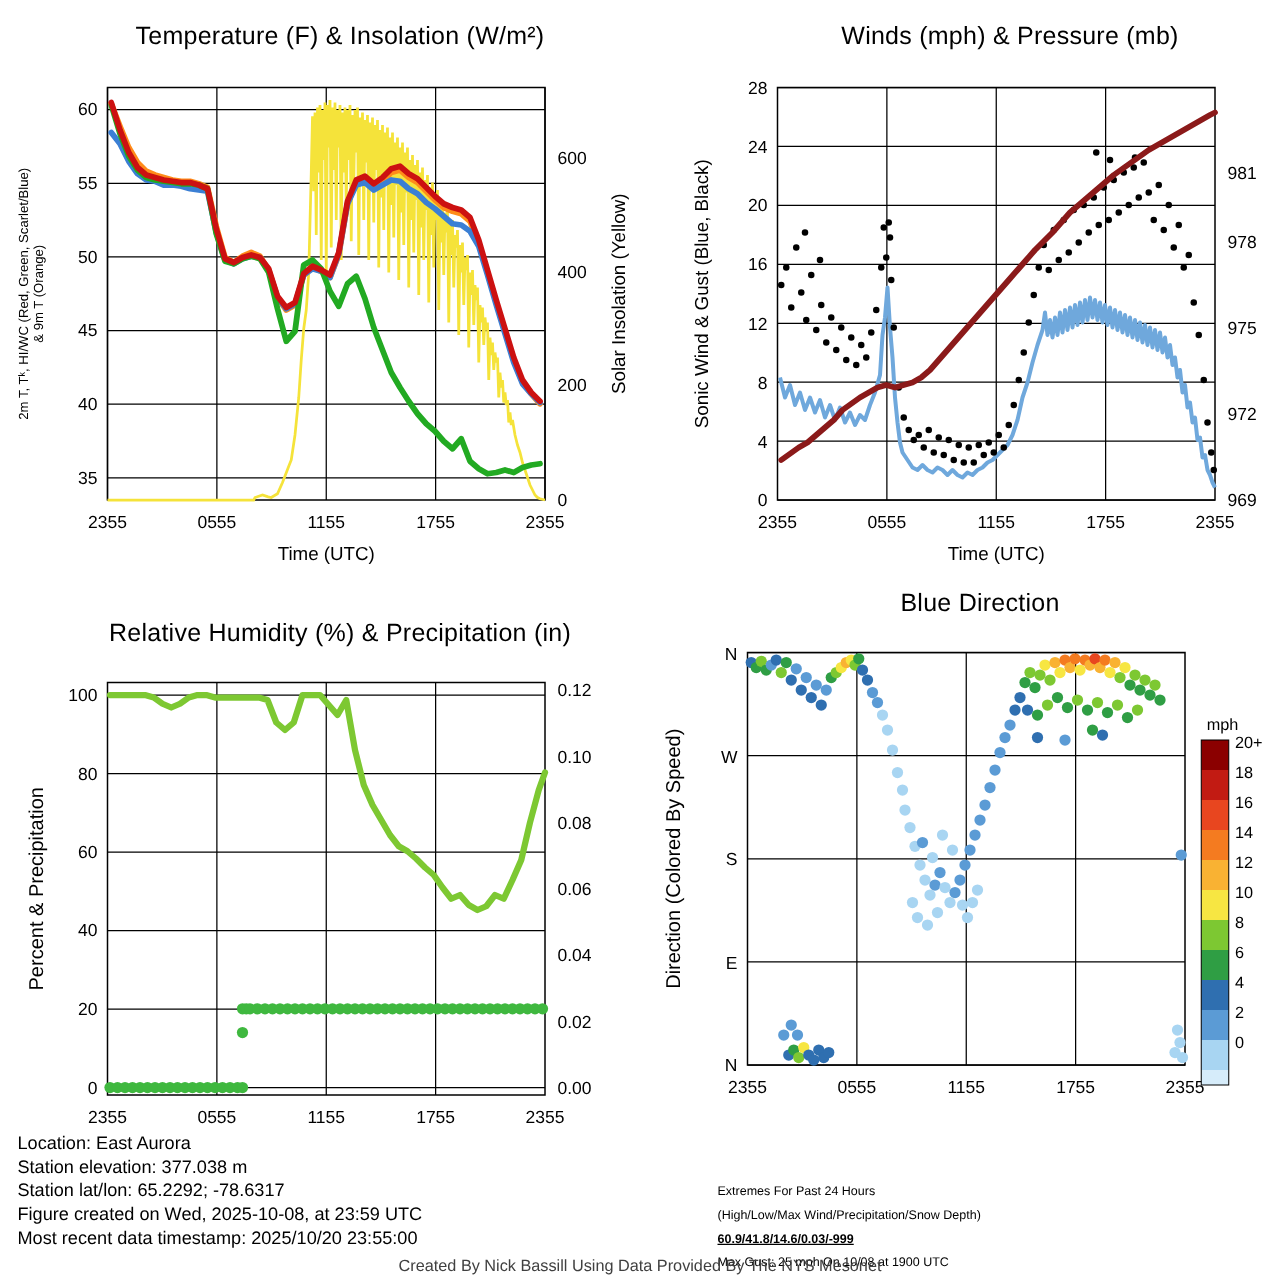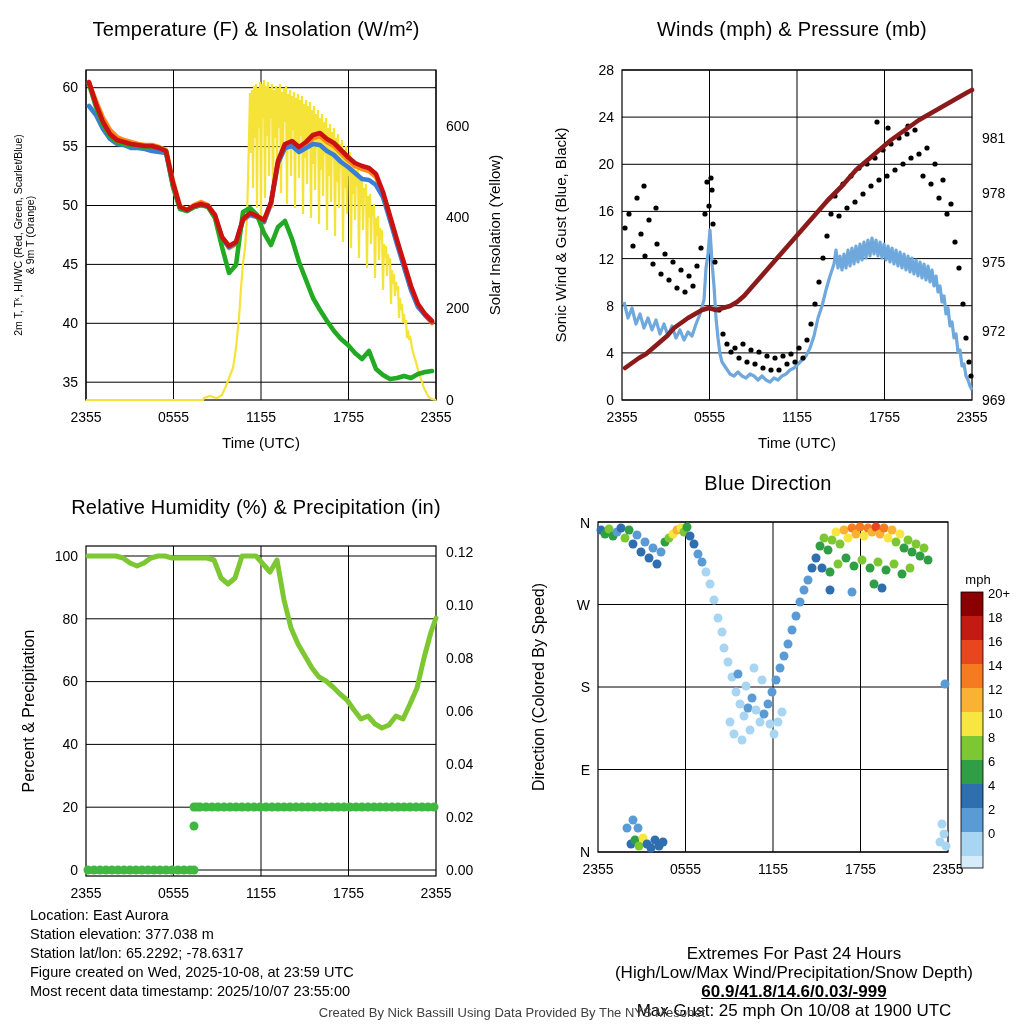--- a/index.html
+++ b/index.html
@@ -4,28 +4,28 @@
 <style>
   html,body{margin:0;padding:0;}
   body{
     width:1024px;height:1024px;background:#ffffff;
     font-family:"Liberation Sans", sans-serif;
     color:#000;overflow:hidden;position:relative;
   }
   .panel{position:absolute;}
   .ptitle{
     position:absolute;width:100%;text-align:center;
-    font-size:20px;letter-spacing:.2px;
+    font-size:20px;letter-spacing:.2px;margin-left:16px;
   }
   svg{display:block;}
   text{font-family:"Liberation Sans", sans-serif;}
   .axlab{font-size:15px;}
   .ticklab{font-size:14px;}
   .footer{position:absolute;font-size:14.5px;line-height:19px;}
-  .footR{position:absolute;font-size:17px;line-height:19px;text-align:center;}
+  .footR{position:absolute;font-size:10px;line-height:19px;text-align:left;}
   .red{color:#000000;font-weight:bold;text-decoration:underline;}
   .credit{
     position:absolute;width:100%;text-align:center;
     font-size:13px;color:#404040;
   }
 </style>
 </head>
 <body>
 
 <div class="panel" style="left:0px;top:18px;width:512px;height:460px;">
@@ -554,26 +554,26 @@
       <text x="476" y="246" font-size="13">10</text>
       <text x="476" y="270" font-size="13">8</text>
       <text x="476" y="294" font-size="13">6</text>
       <text x="476" y="318" font-size="13">4</text>
       <text x="476" y="342" font-size="13">2</text>
       <text x="476" y="366" font-size="13">0</text>
     </g>
   </svg>
 </div>
 
-<div class="footer" style="left:14px;top:906px;margin-left:16px;">
+<div class="footer" style="left:14px;top:906px;">
   <div>Location: East Aurora</div>
   <div>Station elevation: 377.038 m</div>
   <div>Station lat/lon: 65.2292; -78.6317</div>
   <div>Figure created on Wed, 2025-10-08, at 23:59 UTC</div>
-  <div>Most recent data timestamp: 2025/10/07 23:55:00</div>
+  <div>Most recent data timestamp: 2025/10/20 23:55:00</div>
 </div>
 
 <div class="footR" style="left:574px;top:944px;width:440px;">
   <div>Extremes For Past 24 Hours</div>
   <div>(High/Low/Max Wind/Precipitation/Snow Depth)</div>
   <div class="red">60.9/41.8/14.6/0.03/-999</div>
   <div>Max Gust: 25 mph On 10/08 at 1900 UTC</div>
 </div>
 
 <div class="credit" style="top:1005px;">Created By Nick Bassill Using Data Provided By The NYS Mesonet</div>

